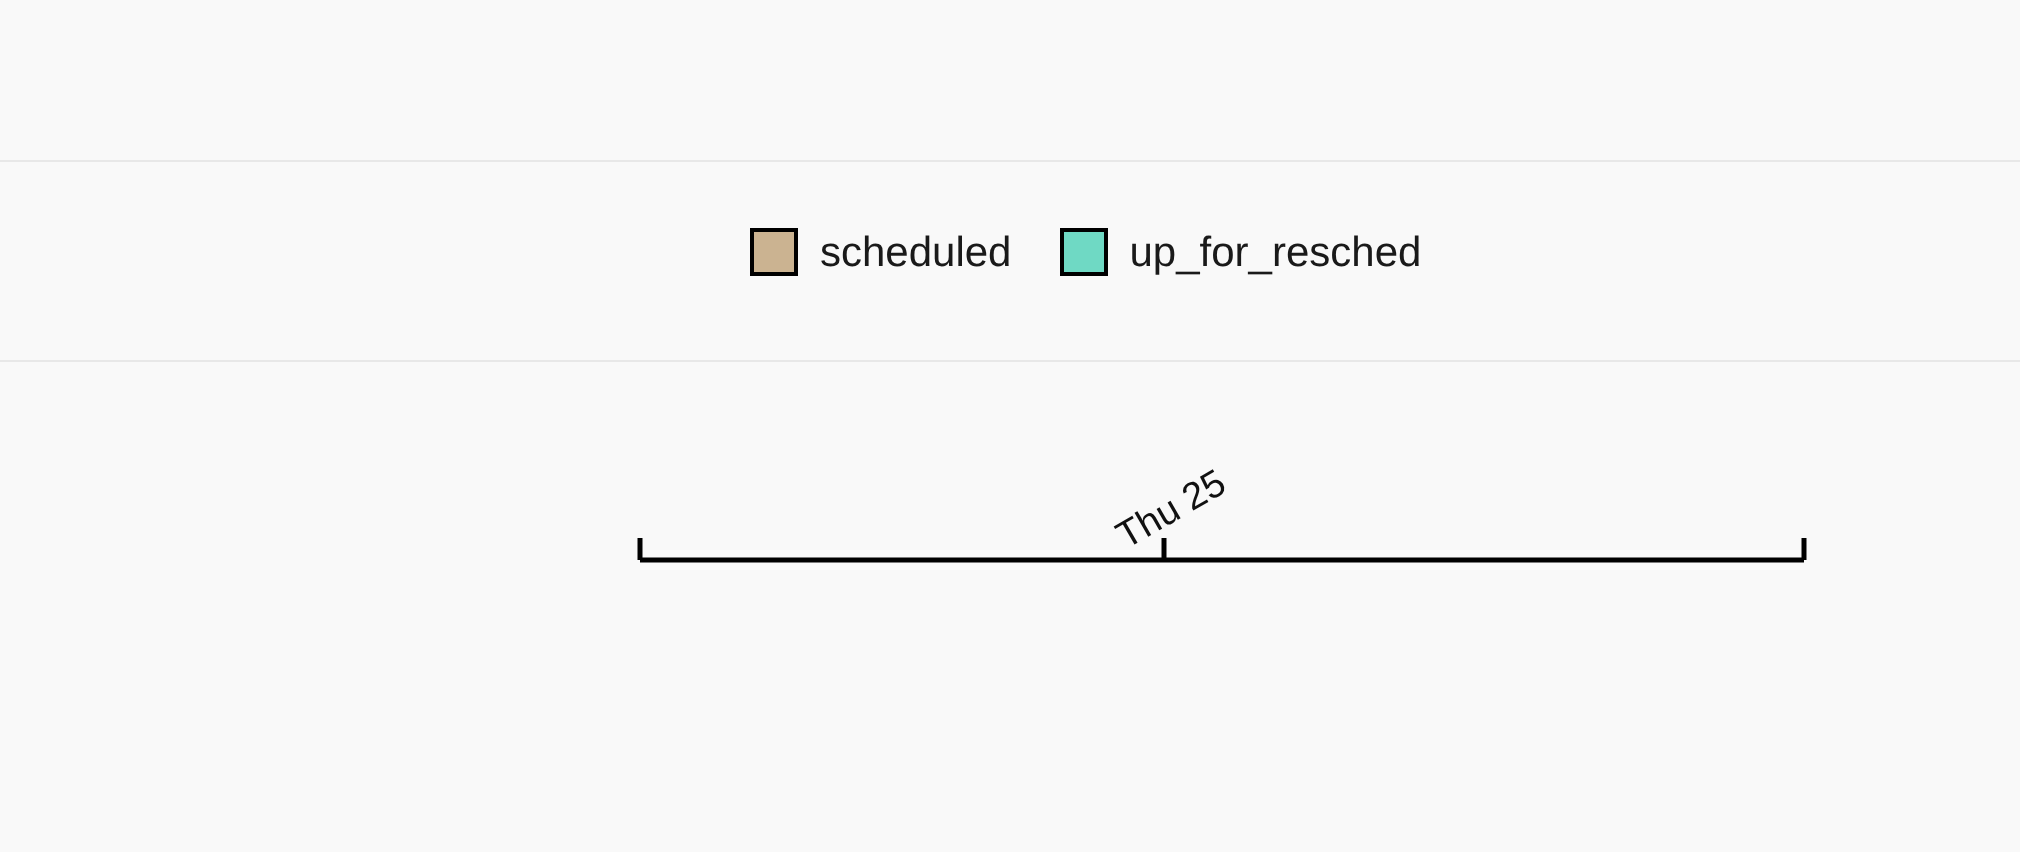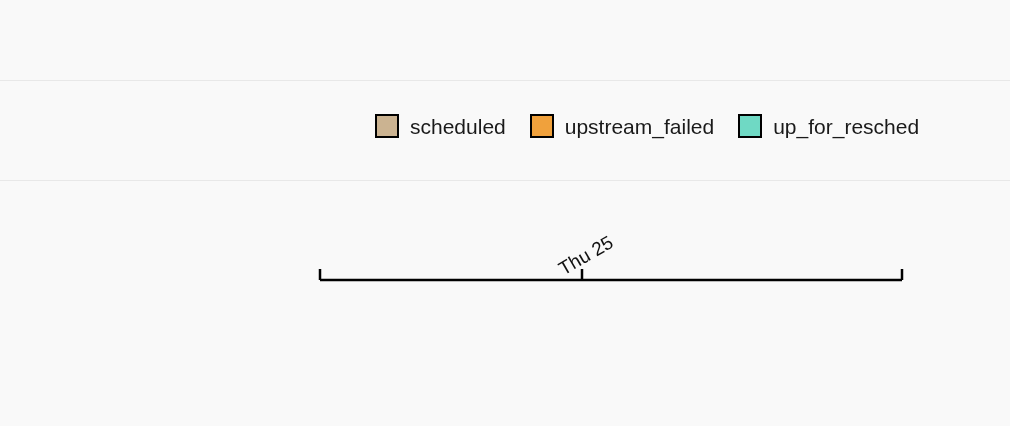--- a/index.html
+++ b/index.html
@@ -112,24 +112,20 @@
   <div class="band-top"></div>
   <div class="divider d1"></div>
 
   <div class="band-legend">
     <div class="legend-row" id="legend-row">
         <div class="legend-item">
           <span class="legend-swatch" style="background: rgb(203, 179, 145);"></span>
           <span class="legend-label">scheduled</span>
         </div>
         <div class="legend-item">
-          <span class="legend-swatch" style="background: rgb(240, 161, 60);"></span>
-          <span class="legend-label">upstream_failed</span>
-        </div>
-        <div class="legend-item">
           <span class="legend-swatch" style="background: rgb(111, 217, 196);"></span>
           <span class="legend-label">up_for_resched</span>
         </div>
       </div>
   </div>
 
   <div class="divider d2"></div>
 
   <div class="band-chart">
     <svg class="axis-svg" id="axis-svg" viewBox="0 0 1010 245" preserveAspectRatio="none">

